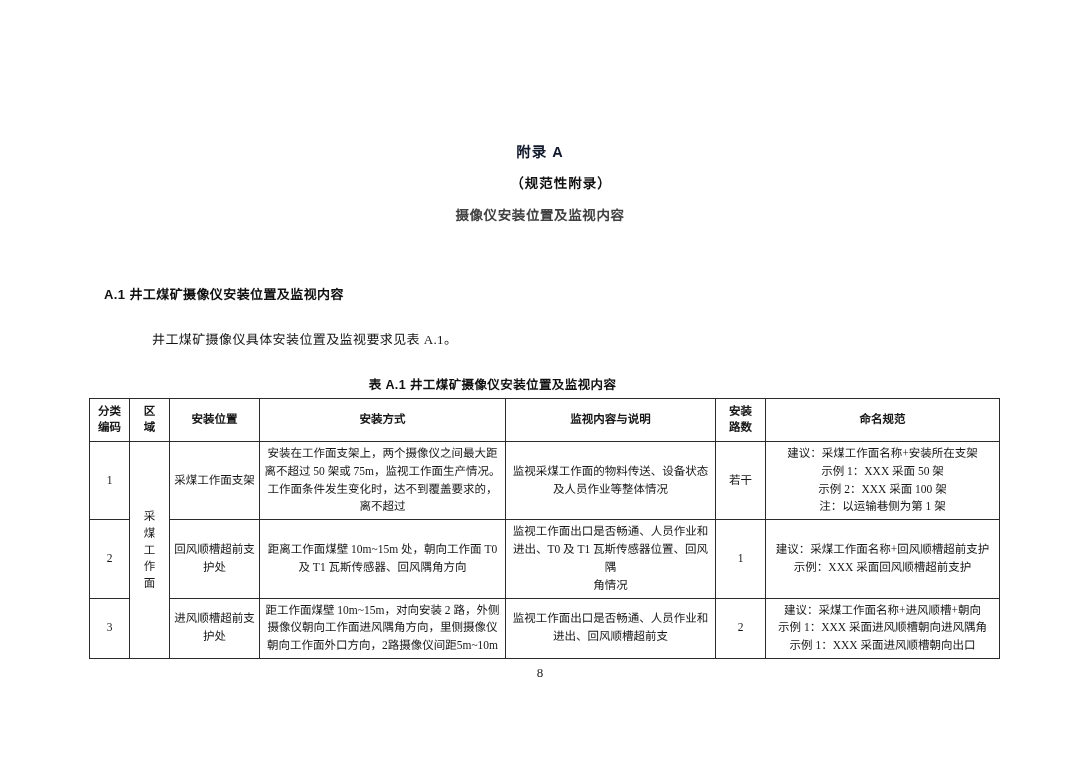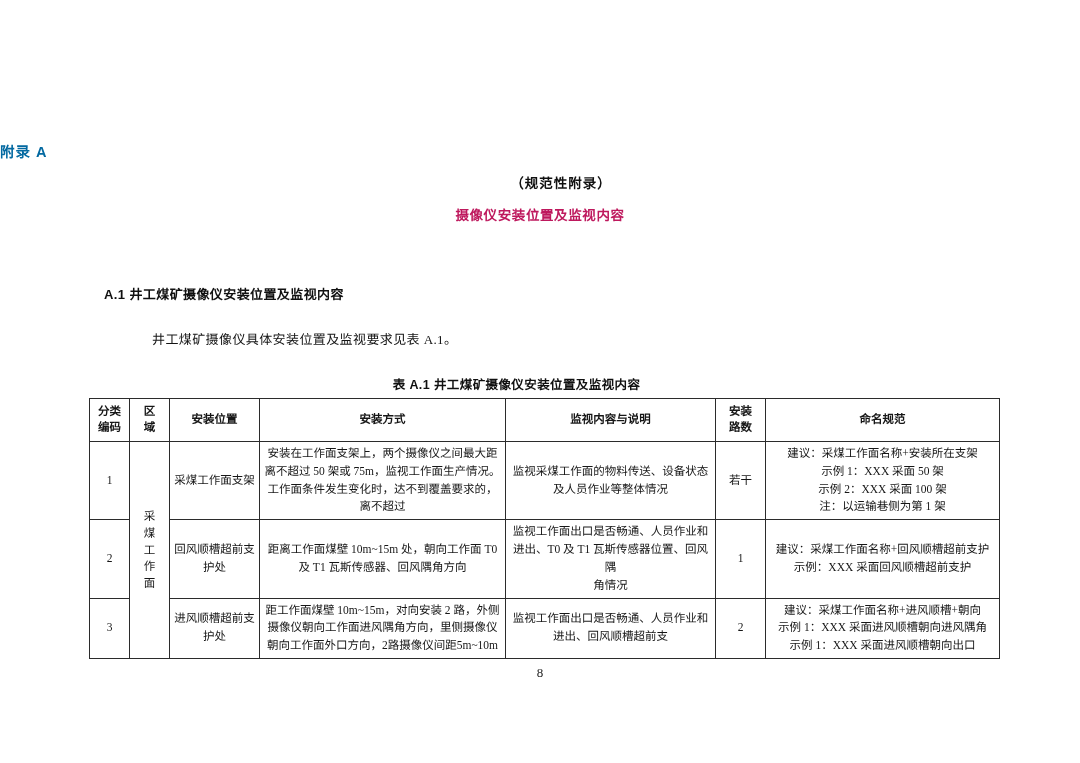--- a/index.html
+++ b/index.html
@@ -23,25 +23,26 @@
     height: 763px;
     box-sizing: border-box;
   }
 
   
   .appendix-title {
     position: absolute;
     top: 140px;
     left: 0;
     width: 1080px;
+    text-align: center;
     font-family: "Liberation Sans", "DejaVu Sans", sans-serif;
     font-size: 14.5px;
     font-weight: 700;
     letter-spacing: 1px;
-    color: #0369a1;
+    color: #0f172a;
   }
   .appendix-kind {
     position: absolute;
     top: 172px;
     left: 0;
     width: 1080px;
     text-align: center;
     font-family: "Liberation Sans", "DejaVu Sans", sans-serif;
     font-size: 13.5px;
     font-weight: 700;
@@ -52,21 +53,21 @@
   .appendix-subject {
     position: absolute;
     top: 204px;
     left: 0;
     width: 1080px;
     text-align: center;
     font-family: "Liberation Sans", "DejaVu Sans", sans-serif;
     font-size: 13.5px;
     font-weight: 700;
     letter-spacing: 0.6px;
-    color: #be185d;
+    color: #404040;
   }
 
   
   .clause-heading {
     position: absolute;
     top: 284px;
     left: 96px;
     font-family: "Liberation Sans", "DejaVu Sans", sans-serif;
     font-size: 13px;
     font-weight: 700;
@@ -89,21 +90,20 @@
     position: absolute;
     top: 374px;
     left: 0;
     width: 985px;
     text-align: center;
     font-family: "Liberation Sans", "DejaVu Sans", sans-serif;
     font-size: 12.5px;
     font-weight: 700;
     letter-spacing: 0.4px;
     color: #101010;
-    padding-left: 24px;
   }
 
   
   .table-wrap {
     position: absolute;
     top: 398px;
     left: 89px;
     width: 910px;
   }
   table.spec-table {

